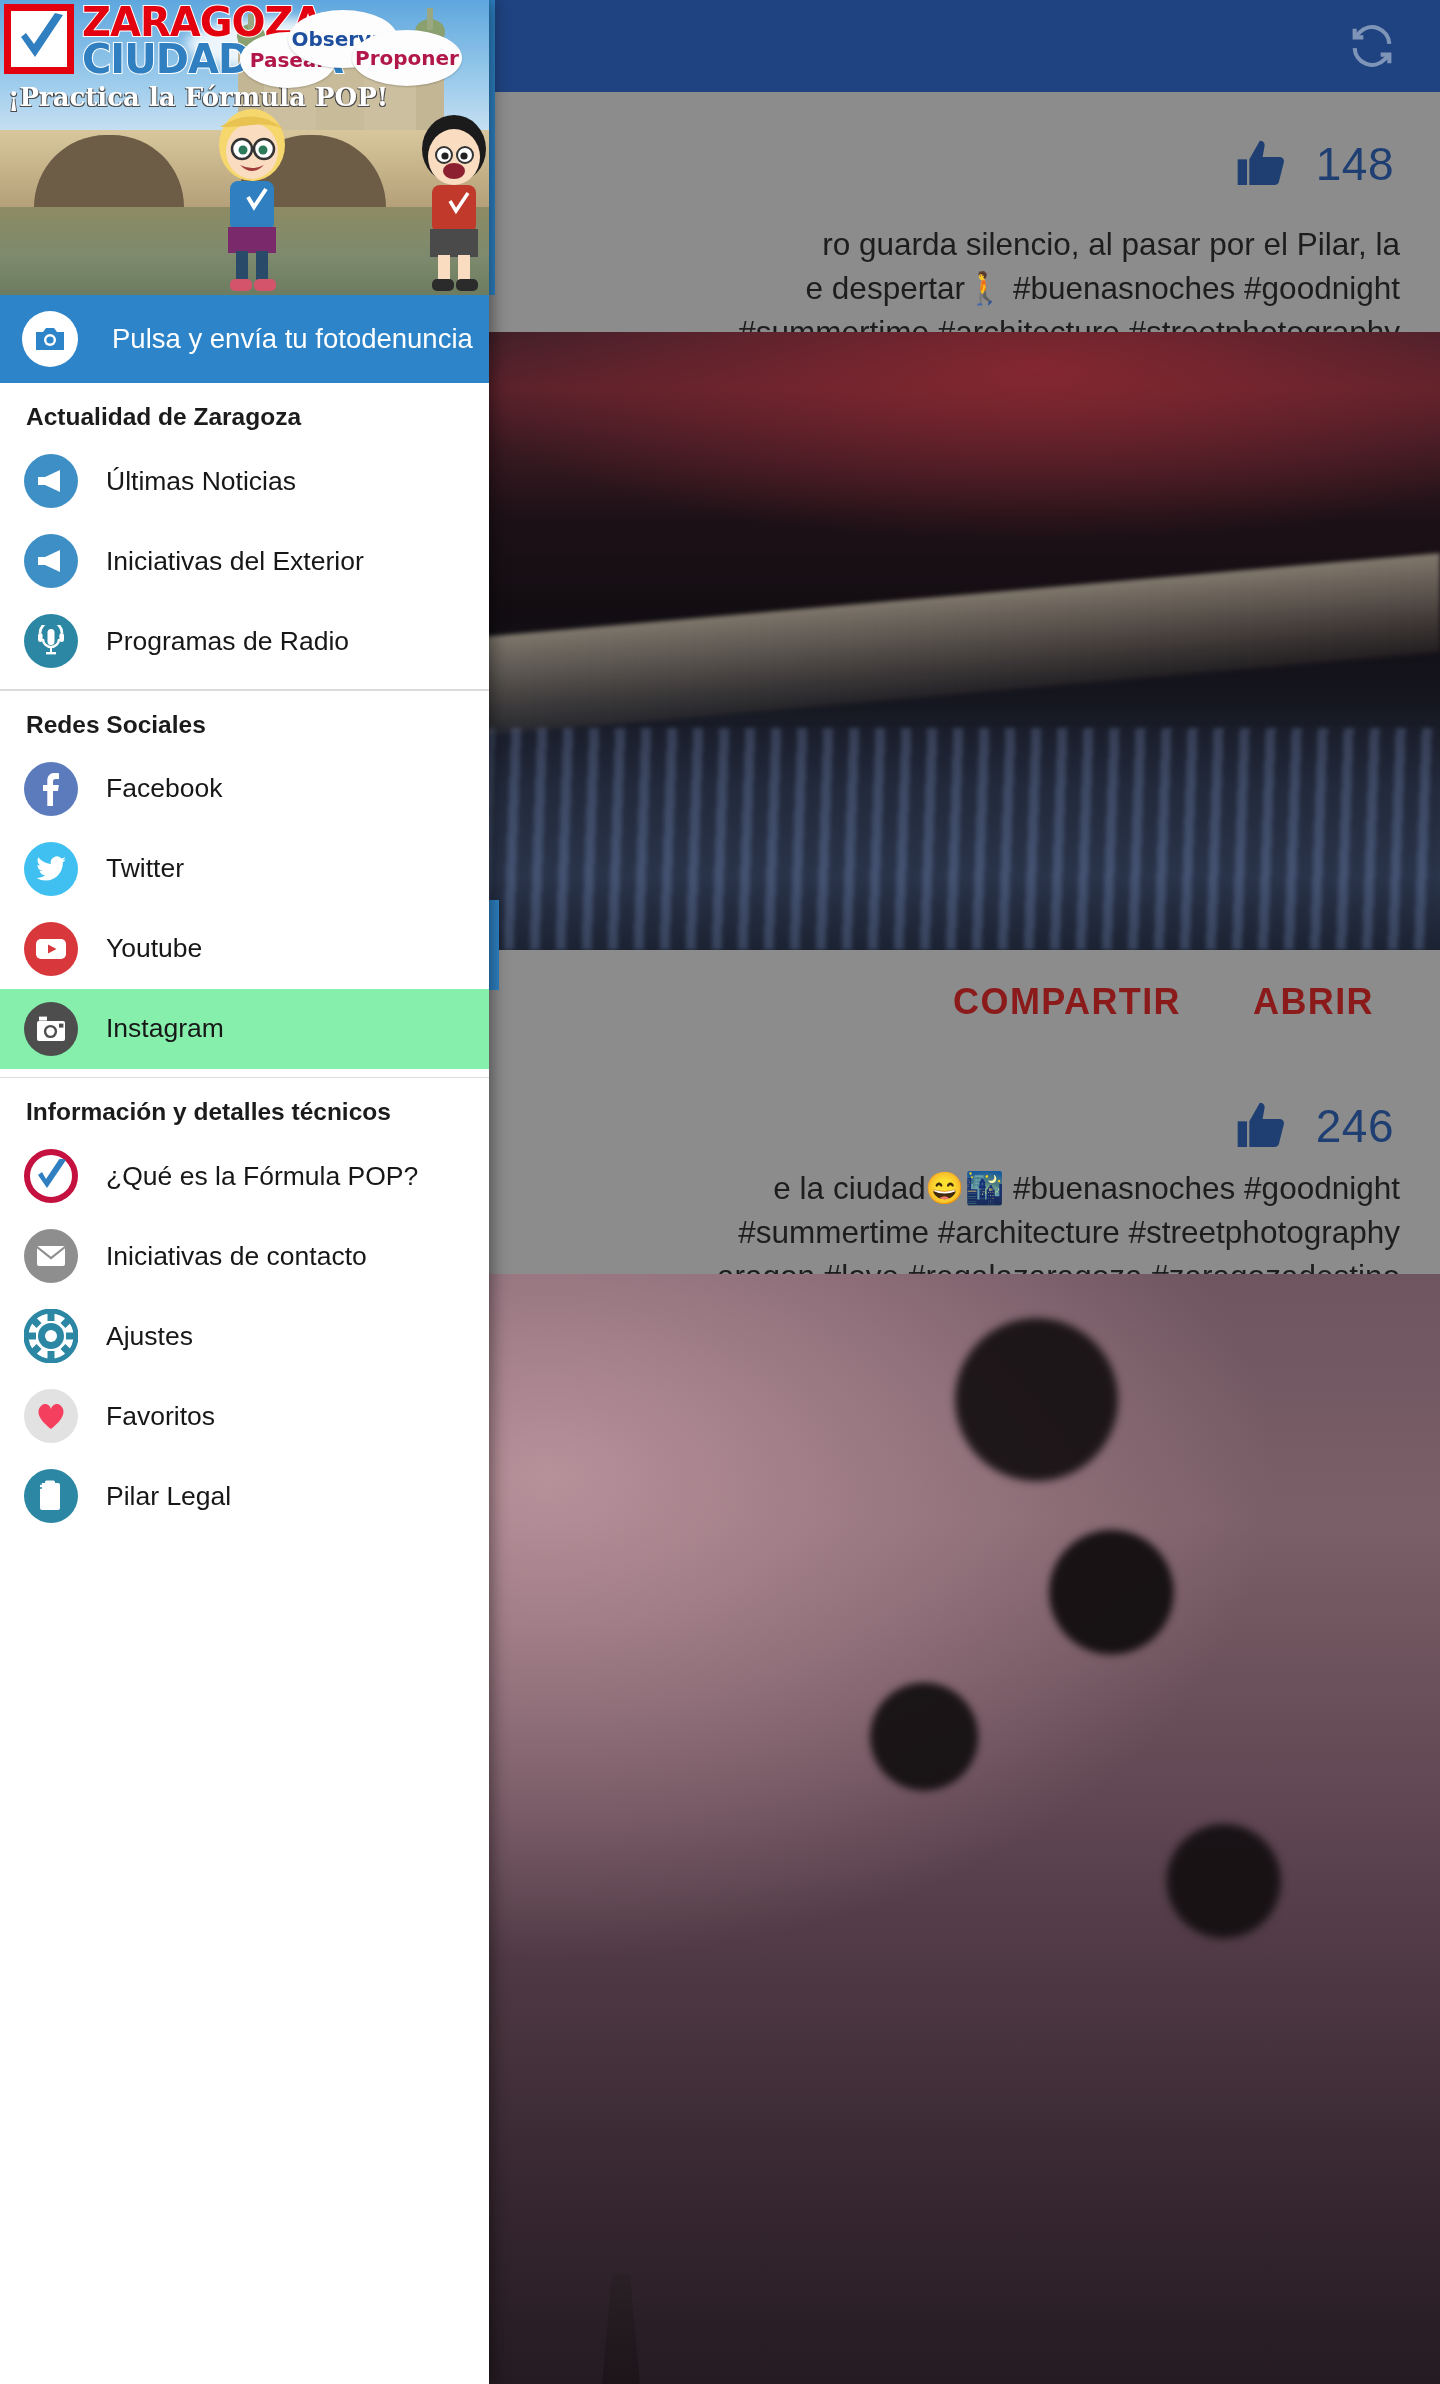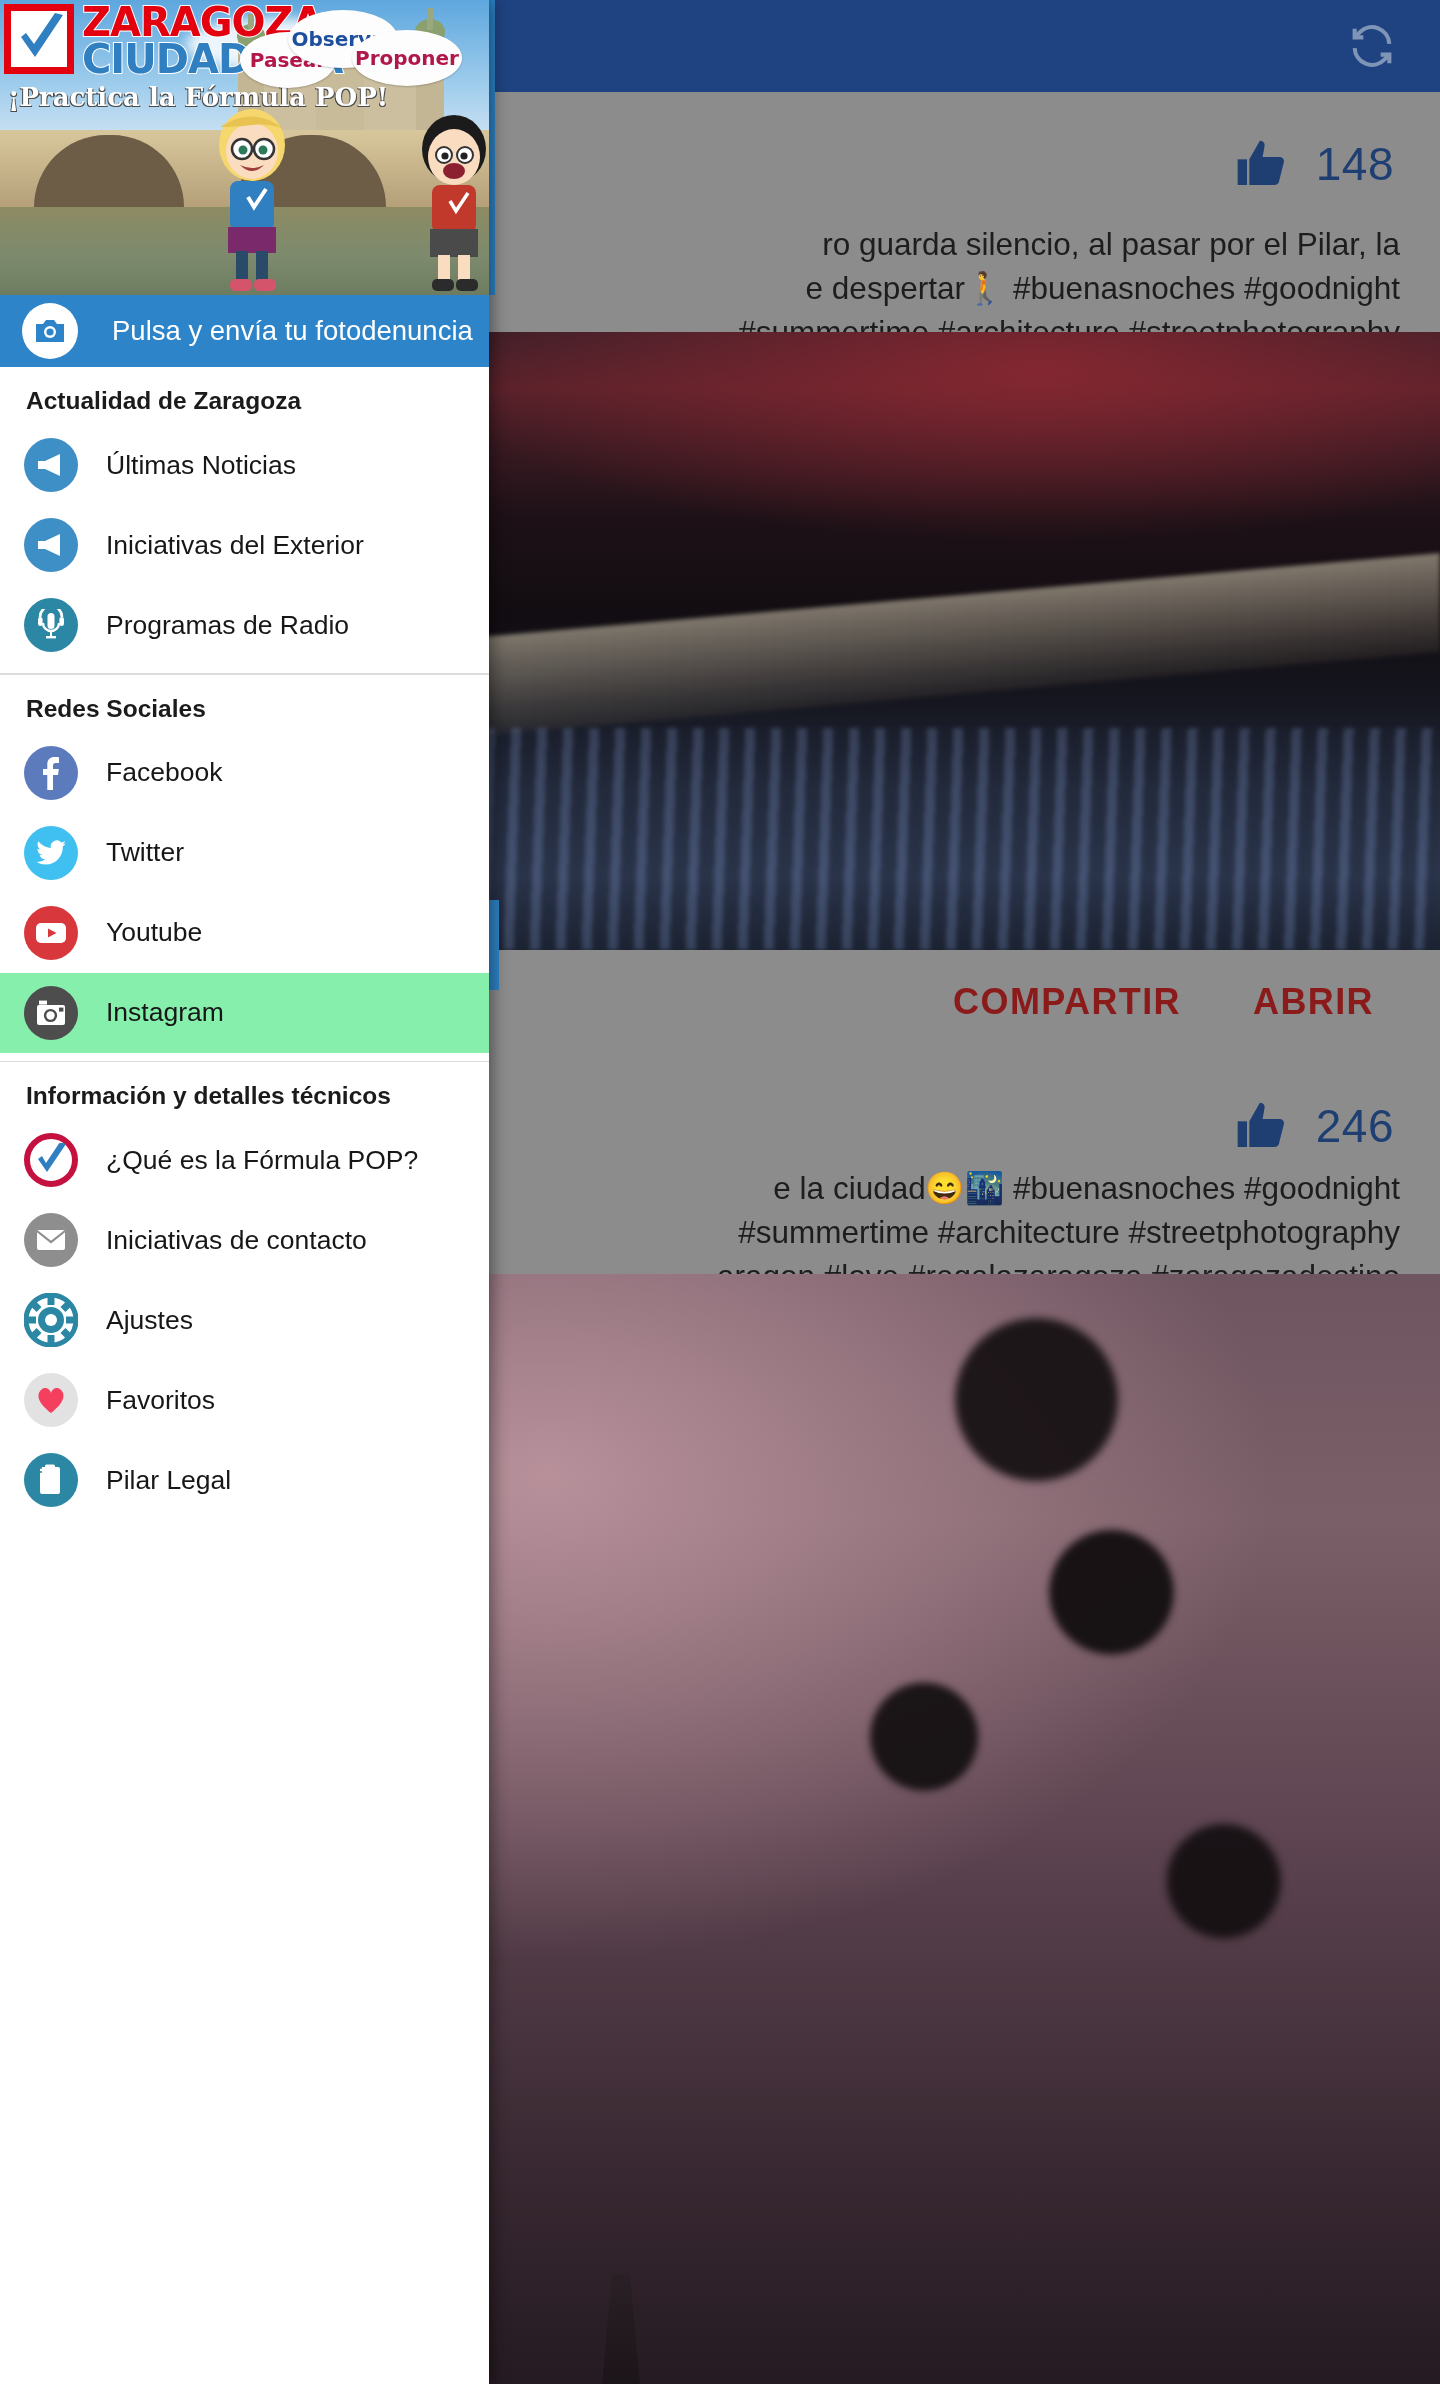--- a/index.html
+++ b/index.html
@@ -92,21 +92,21 @@
             font-family:"DejaVu Sans", sans-serif; box-shadow:0 1px 2px rgba(0,0,0,.2); }
   .bub-pasear   { left:240px; top:32px; width:96px; height:56px; font-size:20px; color:#b2174a; }
   .bub-observar { left:288px; top:10px; width:110px; height:58px; font-size:20px; color:#1d4f9e; }
   .bub-proponer { left:352px; top:30px; width:110px; height:56px; font-size:20px; color:#b2174a; }
 
   .kidg, .kidb { position:absolute; bottom:0; }
   .kidg { left:196px; width:112px; height:190px; }
   .kidb { left:396px; width:118px; height:186px; }
 
   
-  .cta { display:flex; align-items:center; gap:34px; height:72px; padding-left:22px;
+  .cta { display:flex; align-items:center; gap:34px; height:88px; padding-left:22px;
          background:#2d84c8; }
   .cta .ci { width:56px; height:56px; border-radius:50%; background:#fff; position:relative; flex:0 0 auto; }
   .cta .ci svg { position:absolute; left:12px; top:15px; }
   .cta .ct { color:#ffffff; font-size:27.5px; }
 
   .sect { font-size:24.5px; font-weight:700; color:#1b1b1b; padding:20px 0 10px 26px; }
   .divider { height:1.5px; background:#dcdcdc; margin:8px 0 0 0; }
 
   .row { display:flex; align-items:center; height:80px; padding-left:24px; gap:28px; }
   .row.active { background:#86efac; }

